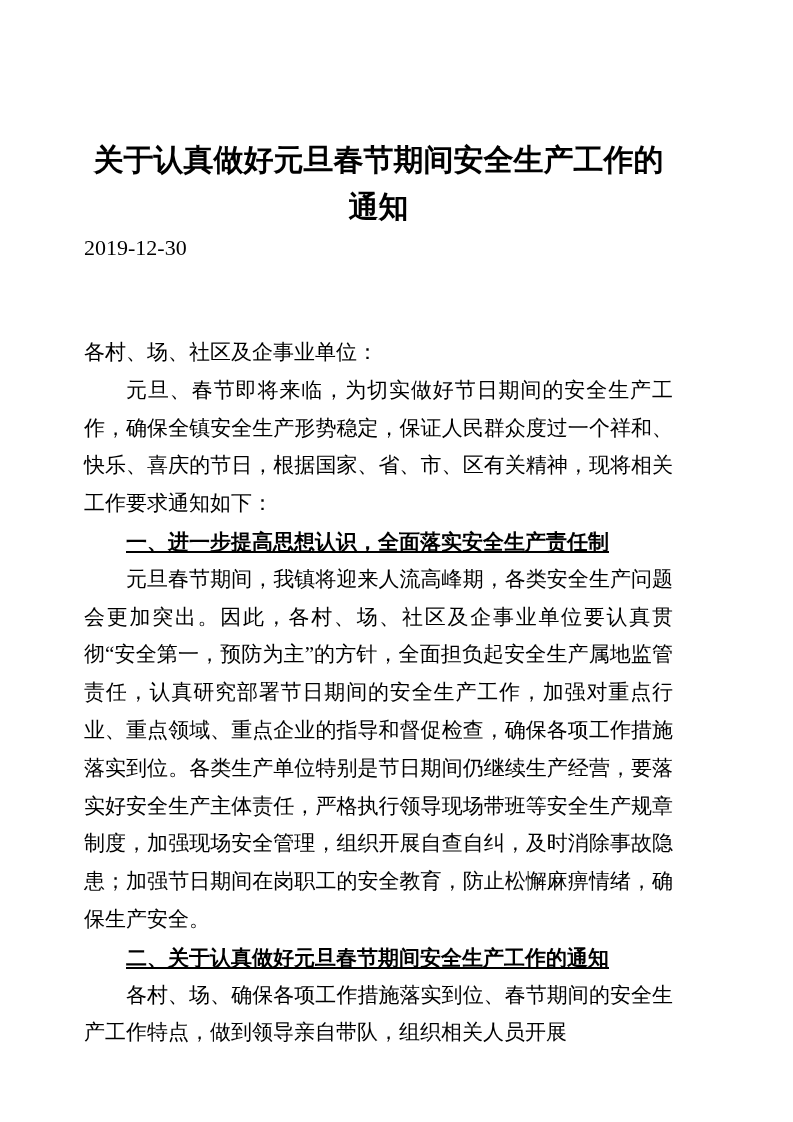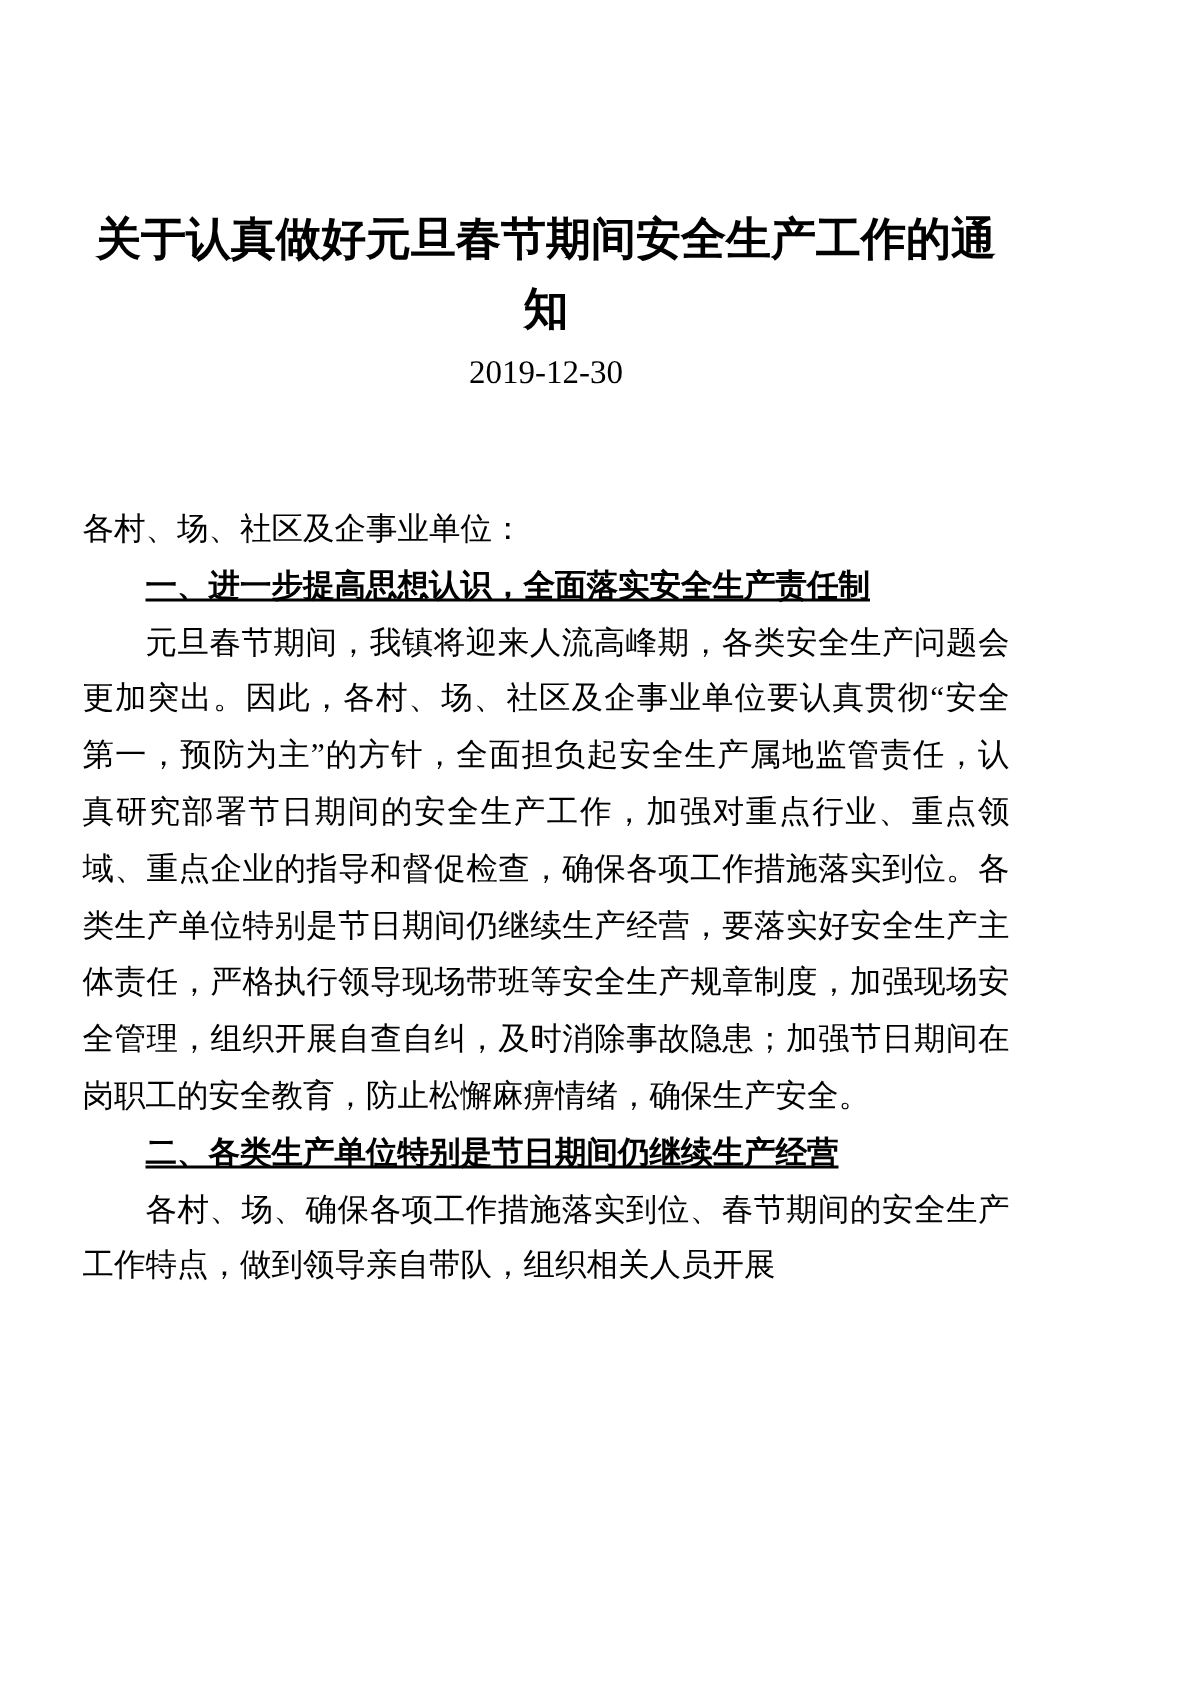--- a/index.html
+++ b/index.html
@@ -7,38 +7,37 @@
     padding: 0;
     background: #ffffff;
   }
   .page {
     position: relative;
     width: 793px;
     height: 1122px;
     background: #ffffff;
     color: #000000;
     box-sizing: border-box;
-    padding: 136px 120px 0 55px;
+    padding: 136px 120px 0 84px;
     overflow: hidden;
   }
   .doc-title {
     margin: 0;
     font-family: "Liberation Serif", "DejaVu Serif", serif;
     font-weight: bold;
     font-size: 30px;
     line-height: 47px;
     text-align: center;
     letter-spacing: 0;
   }
   .doc-date {
     margin: 4px 0 0 0;
     font-family: "Liberation Serif", "DejaVu Serif", serif;
     font-size: 22px;
     line-height: 28px;
-    text-align: center;
   }
   .doc-body {
     margin-top: 72px;
     font-family: "Liberation Serif", "DejaVu Serif", serif;
     font-size: 21px;
     line-height: 37.8px;
     text-align: justify;
   }
   .salutation {
     margin: 0;
@@ -62,24 +61,25 @@
 <div class="page">
 
   <h1 class="doc-title">关于认真做好元旦春节期间安全生产工作的通知</h1>
 
   <div class="doc-date">2019-12-30</div>
 
   <div class="doc-body">
 
     <p class="salutation">各村、场、社区及企事业单位：</p>
 
+    <p class="para">元旦、春节即将来临，为切实做好节日期间的安全生产工作，确保全镇安全生产形势稳定，保证人民群众度过一个祥和、快乐、喜庆的节日，根据国家、省、市、区有关精神，现将相关工作要求通知如下：</p>
 
     <p class="heading">一、进一步提高思想认识，全面落实安全生产责任制</p>
 
     <p class="para">元旦春节期间，我镇将迎来人流高峰期，各类安全生产问题会更加突出。因此，各村、场、社区及企事业单位要认真贯彻“安全第一，预防为主”的方针，全面担负起安全生产属地监管责任，认真研究部署节日期间的安全生产工作，加强对重点行业、重点领域、重点企业的指导和督促检查，确保各项工作措施落实到位。各类生产单位特别是节日期间仍继续生产经营，要落实好安全生产主体责任，严格执行领导现场带班等安全生产规章制度，加强现场安全管理，组织开展自查自纠，及时消除事故隐患；加强节日期间在岗职工的安全教育，防止松懈麻痹情绪，确保生产安全。</p>
 
-    <p class="heading">二、各类生产单位特别是节日期间仍继续生产经营</p>
+    <p class="heading">二、关于认真做好元旦春节期间安全生产工作的通知</p>
 
     <p class="para">各村、场、确保各项工作措施落实到位、春节期间的安全生产工作特点，做到领导亲自带队，组织相关人员开展</p>
 
   </div>
 
 </div>
 
 </body></html>

